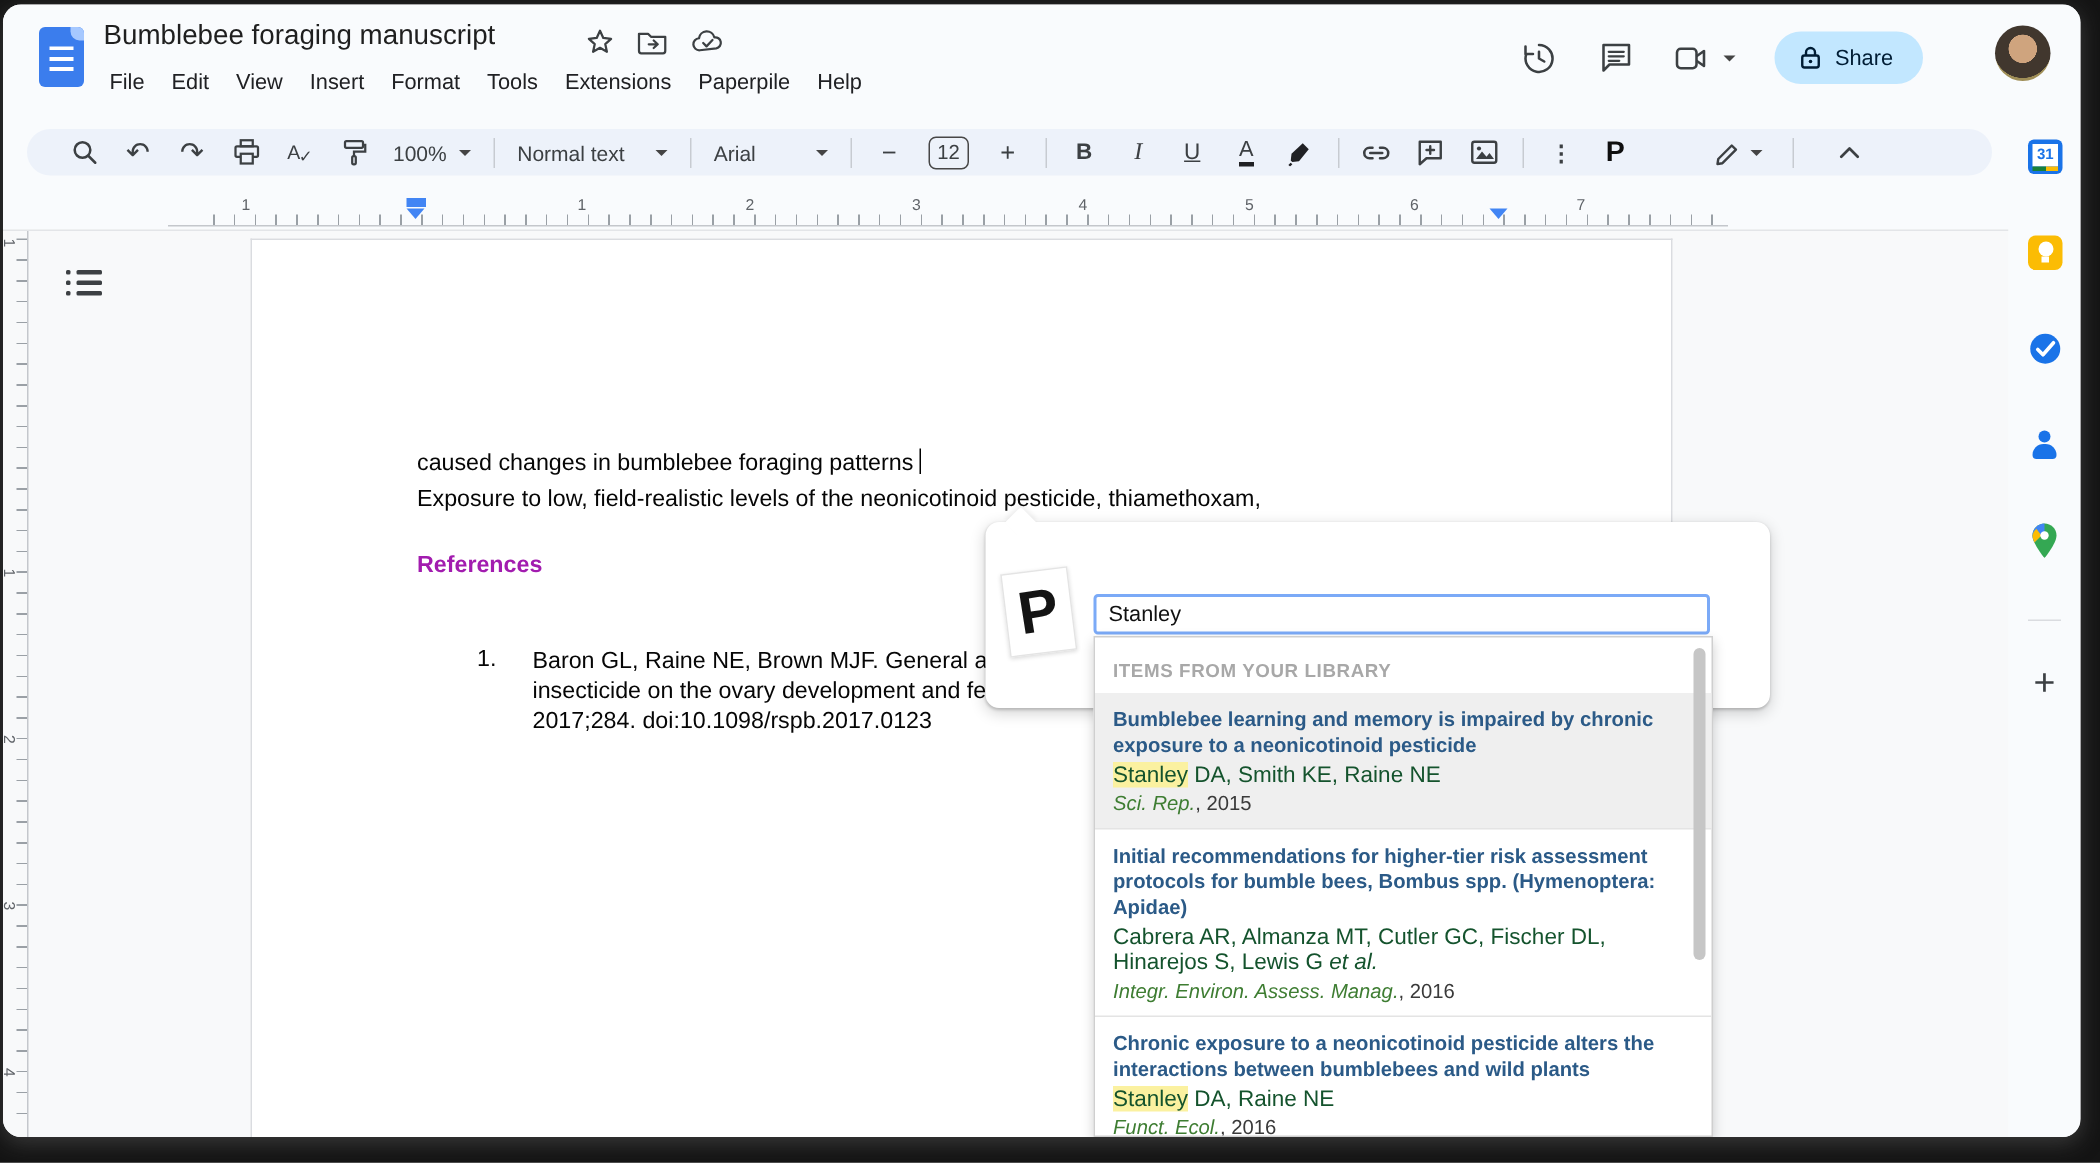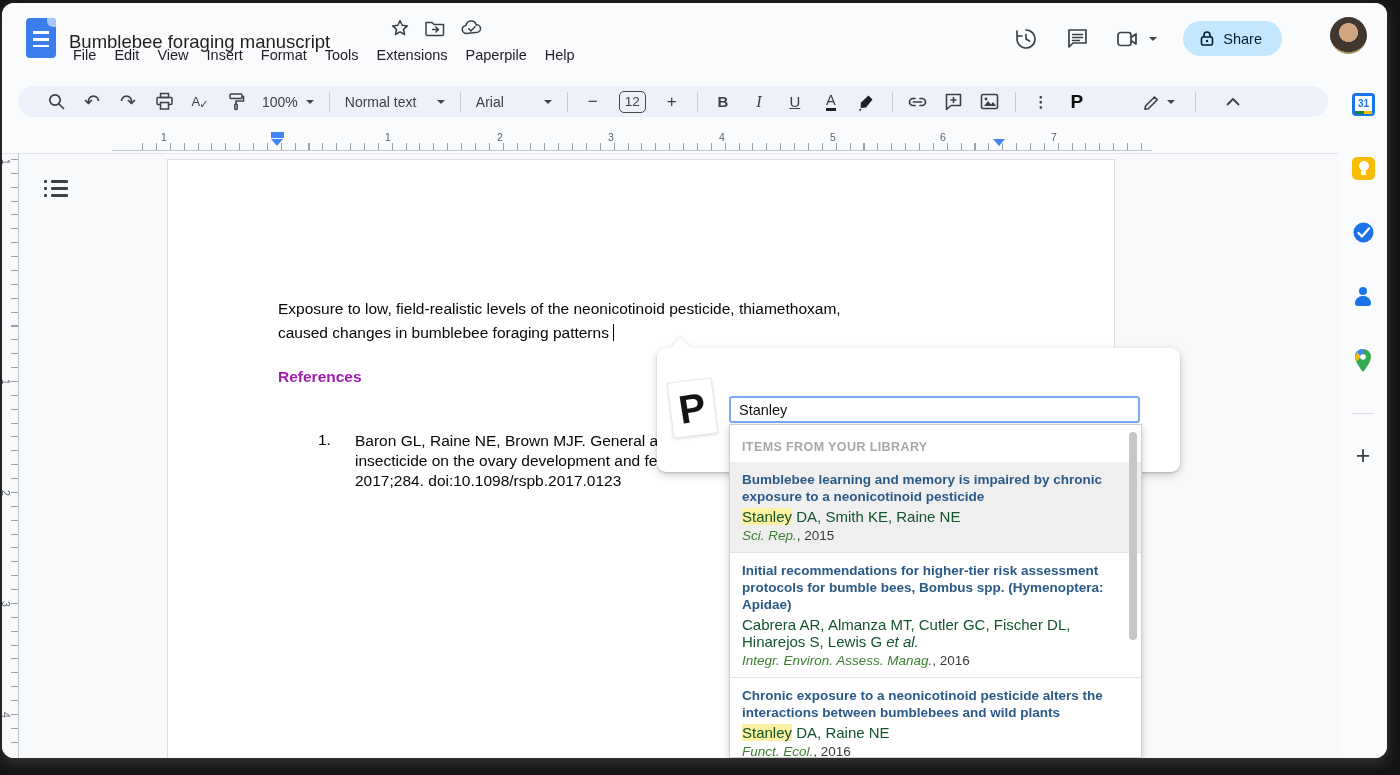--- a/index.html
+++ b/index.html
@@ -11,21 +11,21 @@
             box-shadow:0 4px 14px rgba(90,90,90,.55); }
 
   
   .header { position:absolute; left:0; top:0; width:100%; height:83px; background:#f9fbfd; }
   .docs-logo { position:absolute; left:24px; top:15px; width:30px; height:40px;
                background:#3b7ded; border-radius:4px; }
   .docs-logo .fold { position:absolute; right:0; top:0; width:9px; height:9px;
                background:#a6c8ff; border-radius:0 4px 0 6px; }
   .docs-logo .lines { position:absolute; left:7px; right:7px; top:13px; height:19px;
                background:repeating-linear-gradient(#fff 0 2.5px, transparent 2.5px 7px); }
-  .doc-title { position:absolute; left:67px; top:28px; font-size:18.5px; color:#1f1f1f; }
+  .doc-title { position:absolute; left:67px; top:9px; font-size:18.5px; color:#1f1f1f; }
   .title-icons { position:absolute; left:388px; top:15px; display:flex; gap:14px; align-items:center; }
   .menu-row { position:absolute; left:62px; top:42px; display:flex; }
   .menu-item { font-size:14.5px; color:#202124; padding:2px 9px; border-radius:5px; cursor:pointer; }
   .hdr-right { position:absolute; right:105px; top:18px; display:flex; align-items:center; gap:26px; }
   .share-btn { display:flex; align-items:center; gap:8px; background:#c2e7ff; color:#001d35;
                border-radius:20px; padding:9px 20px 9px 16px; font-size:14.5px; font-weight:500; }
   .avatar { position:absolute; right:20px; top:14px; width:37px; height:37px; border-radius:50%;
             background:radial-gradient(circle at 50% 42%, #cfa47e 0 33%, #41372e 34% 68%, #9f8e57 69% 100%); }
 
   
@@ -338,22 +338,22 @@
             <span class="bar"></span>
           </div>
       <div class="row">
             <span class="dot"></span>
             <span class="bar"></span>
           </div>
     </div>
 
     <div class="page">
       <div class="doc-text">
+        <div><span>caused changes in bumblebee foraging patterns</span><span class="cursor-bar"></span></div>
         <div>Exposure to low, field-realistic levels of the neonicotinoid pesticide, thiamethoxam,</div>
-        <div><span>caused changes in bumblebee foraging patterns</span><span class="cursor-bar"></span></div>
       </div>
       <div class="doc-heading">References</div>
       <div class="ref-num">1.</div>
       <div class="ref-text">
         <div>Baron GL, Raine NE, Brown MJF. General an</div>
         <div>insecticide on the ovary development and fee</div>
         <div>2017;284. doi:10.1098/rspb.2017.0123</div>
       </div>
     </div>
   </div>

